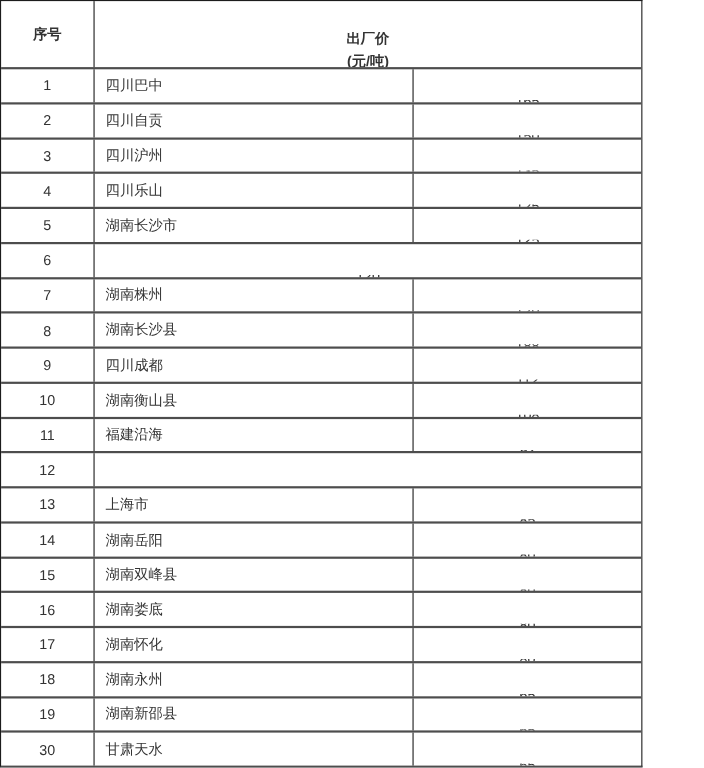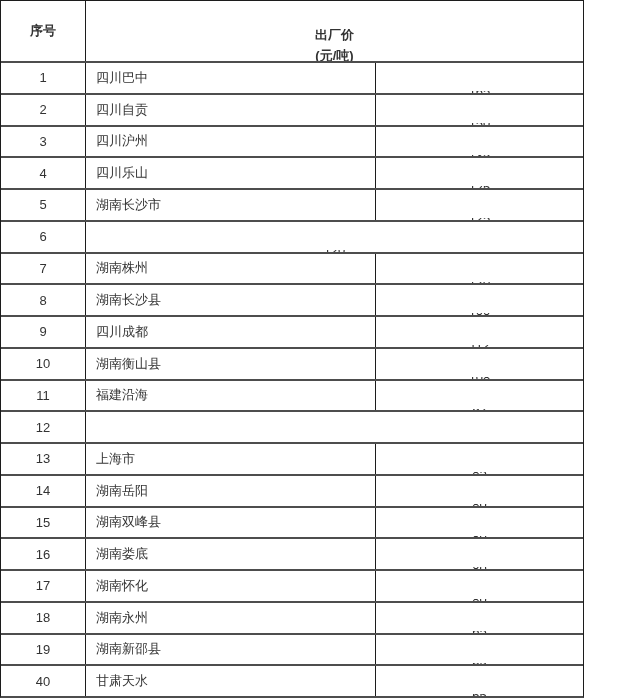--- a/index.html
+++ b/index.html
@@ -164,17 +164,17 @@
       <div class="cell col-index">18</div>
       <div class="cell col-region">湖南永州</div>
       <div class="cell col-price">65</div>
     </div>
     <div class="row body-row">
       <div class="cell col-index">19</div>
       <div class="cell col-region">湖南新邵县</div>
       <div class="cell col-price">65</div>
     </div>
     <div class="row body-row">
-      <div class="cell col-index">40</div>
+      <div class="cell col-index">30</div>
       <div class="cell col-region">甘肃天水</div>
       <div class="cell col-price">65</div>
     </div>
   </div>
 
 </body></html>

